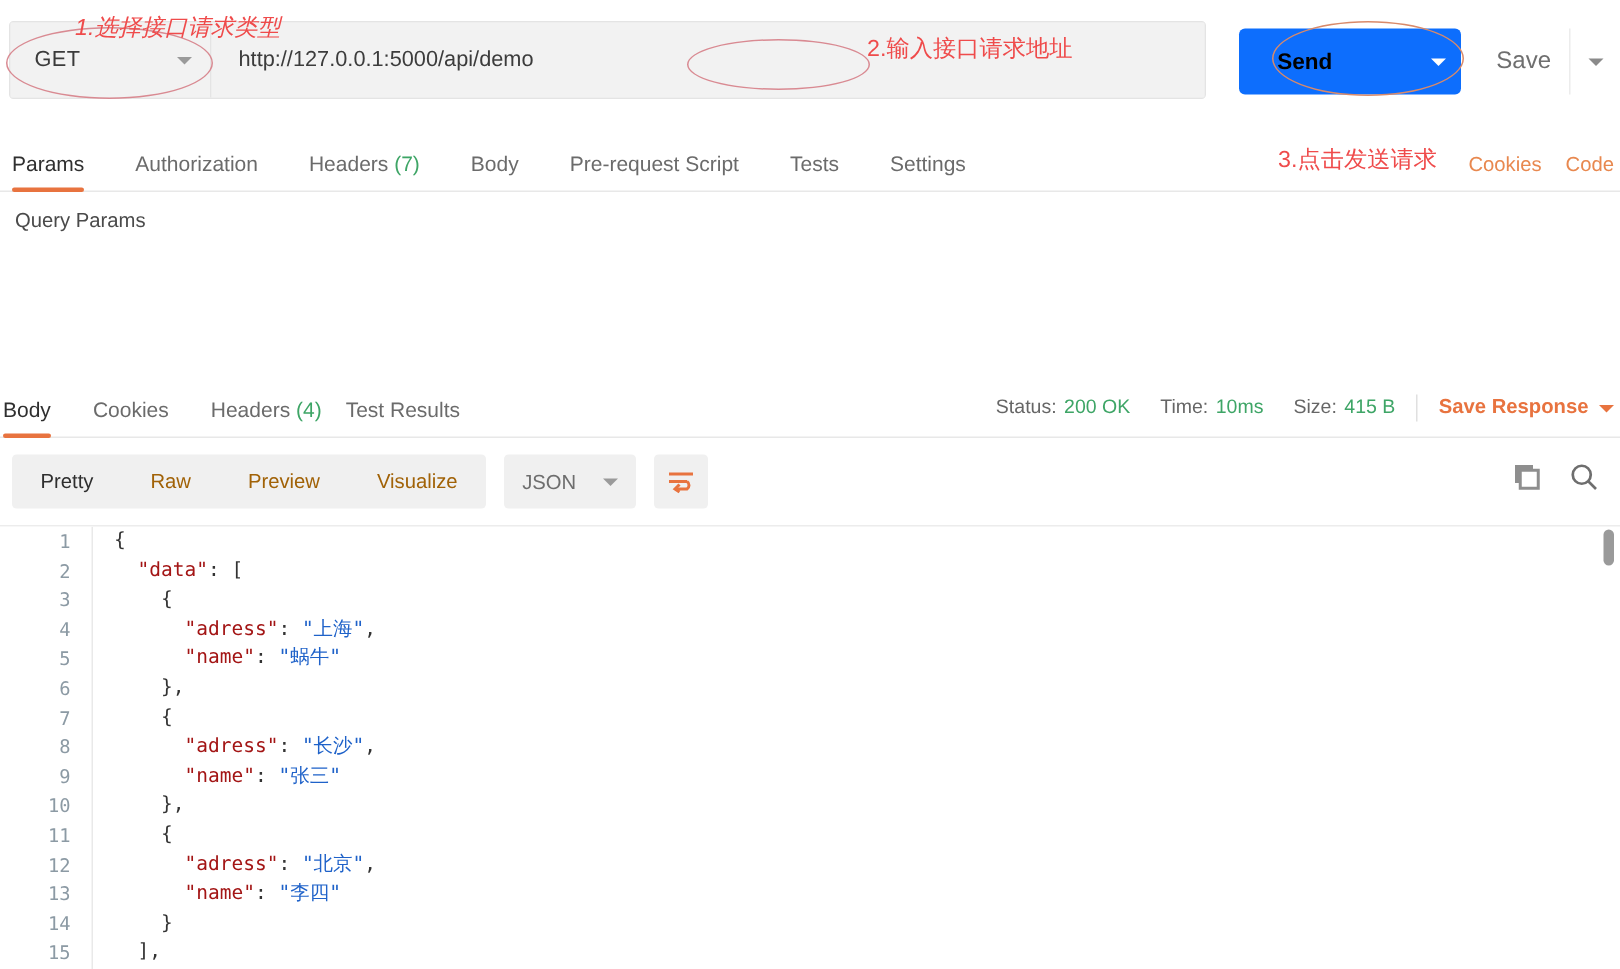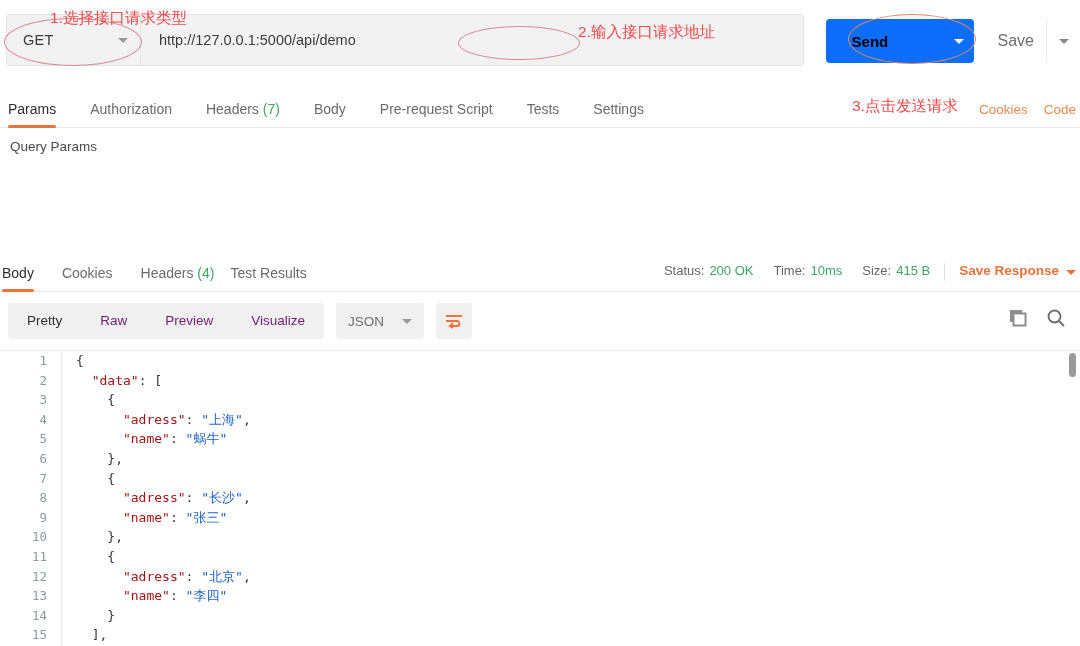--- a/index.html
+++ b/index.html
@@ -130,21 +130,21 @@
   .stat-val { color: #3ea566; }
   .save-resp { color: #e8733f; font-weight: bold; font-size: 13.5px; cursor:pointer; }
   .save-resp-caret { display:inline-block; width:0;height:0;margin-left:7px;
     border-left:5px solid transparent;border-right:5px solid transparent;border-top:5px solid #e8733f; }
 
   
   .fmt-bar { position: absolute; left: 8px; top: 303px; display: flex; align-items: flex-start; }
   .fmt-group {
     display: flex; align-items: center; background: #f0f0f0; border-radius: 3px; height: 36px;
   }
-  .fmt-item { padding: 0 19px; font-size: 13.5px; color: #701a75; cursor: pointer; line-height:36px; }
+  .fmt-item { padding: 0 19px; font-size: 13.5px; color: #a16207; cursor: pointer; line-height:36px; }
   .fmt-item.active { color: #2f2f2f; }
   .fmt-json {
     display: flex; align-items: center; justify-content: space-between;
     background:#f0f0f0; border-radius:3px; height:36px; width: 88px; margin-left: 12px;
     padding: 0 12px; cursor:pointer;
   }
   .fmt-json span { font-size: 13.5px; color: #6e6e6e; }
   .wrap-btn {
     margin-left: 12px; width: 36px; height: 36px; background:#f0f0f0; border-radius:3px;
     display:flex; align-items:center; justify-content:center; cursor:pointer;
@@ -200,21 +200,21 @@
       <button class="save-caret-btn">
         <span class="save-caret"></span>
       </button>
     </div>
   </div>
 
   <div class="ellipse" style="left:4px; top:18px; width:138px; height:48px;"></div>
   <div class="ellipse" style="left:458px; top:26px; width:122px; height:34px;"></div>
   <div class="ellipse orange" style="left:848px; top:14px; width:128px; height:50px;"></div>
 
-  <div class="annot" style="left:50px; top:8px;">1.选择接口请求类型</div>
+  <div class="annot" style="left:50px; top:8px;font-style:italic;">1.选择接口请求类型</div>
   <div class="annot" style="left:578px; top:22px;">2.输入接口请求地址</div>
   <div class="annot" style="left:852px; top:96px;">3.点击发送请求</div>
 
   <div class="req-tabs">
     <div class="tab active">
       <span>Params</span>
     </div>
     <div class="tab">
       <span>Authorization</span>
     </div>

